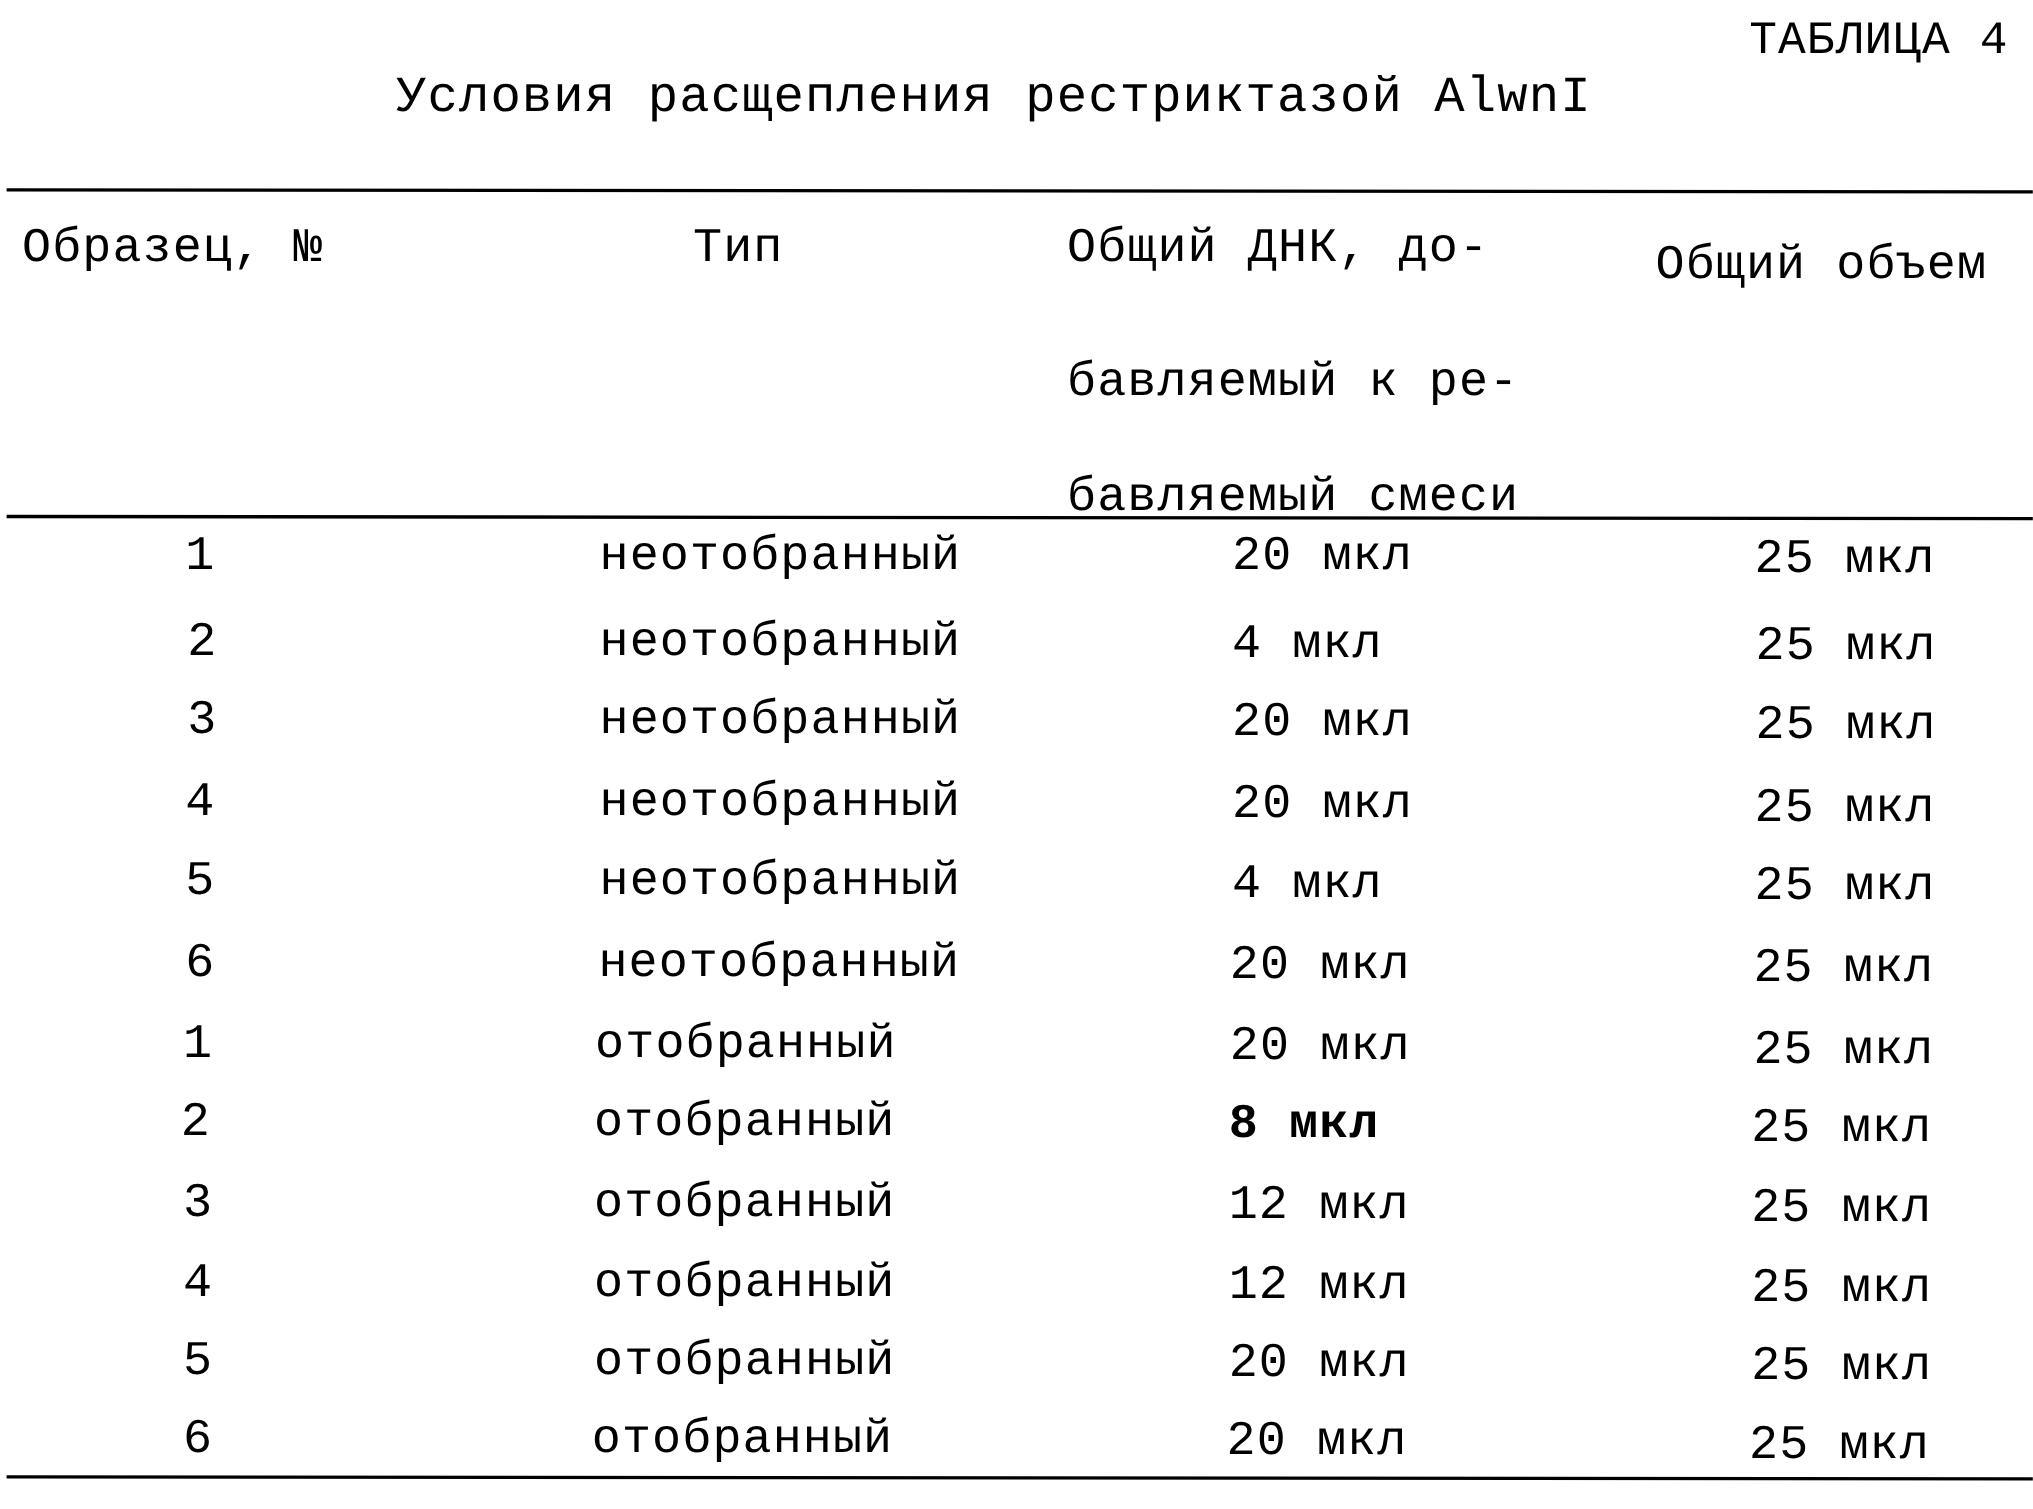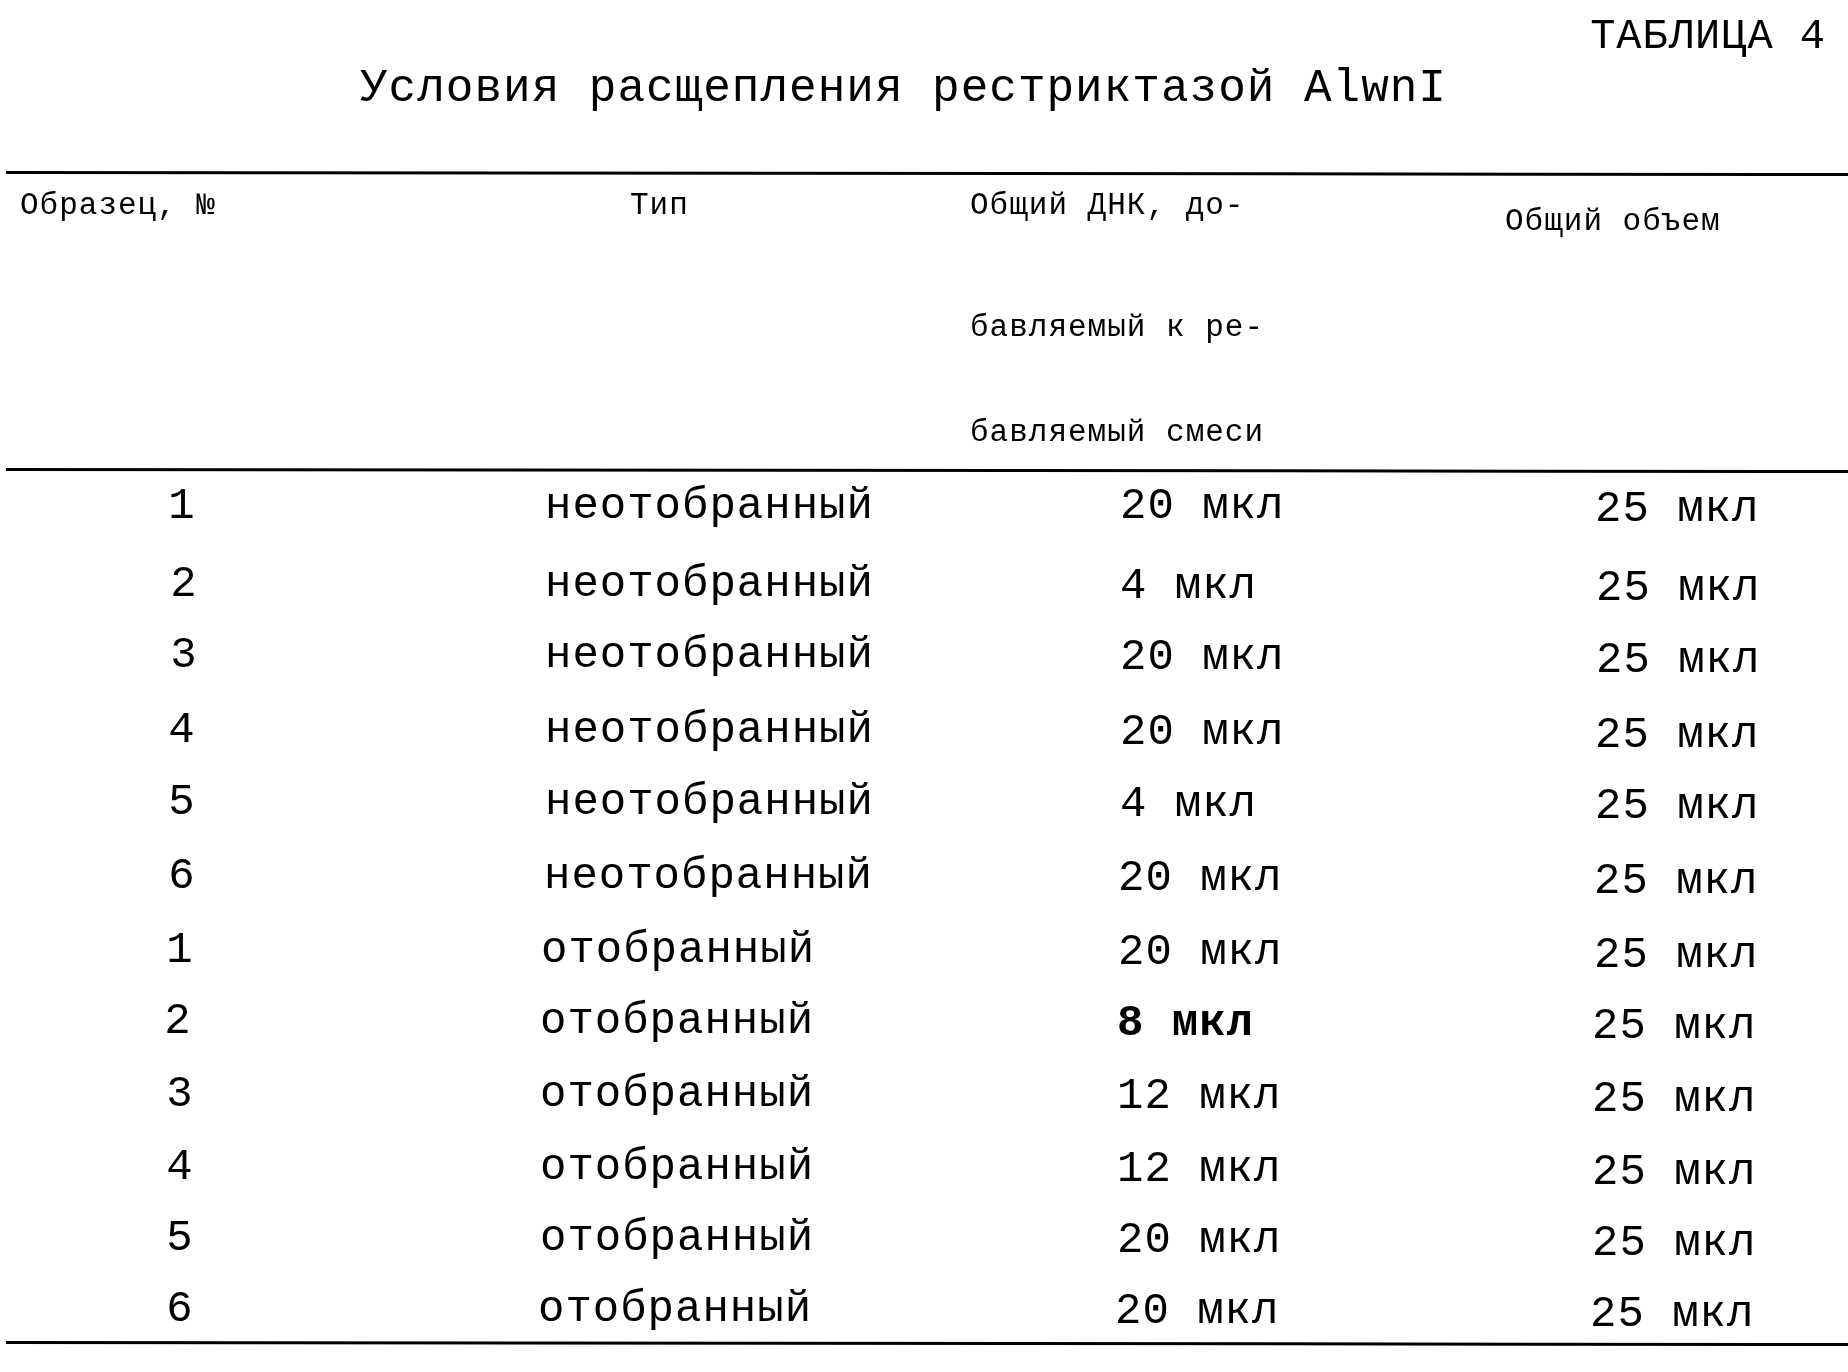--- a/index.html
+++ b/index.html
@@ -8,21 +8,21 @@
     font-family: "Liberation Mono", "DejaVu Sans Mono", monospace;
     color: #000000;
   }
   .abs { position: absolute; white-space: nowrap; line-height: 1; }
   .table-label { top: 16px; right: 22px; font-size: 42px; letter-spacing: 1px; }
   .caption { top: 66px; left: 336px; font-size: 46px; letter-spacing: 1px; margin-left: 24px; }
   .rule { position: absolute; left: 6px; right: 0; height: 3px; background: #000; }
   .rule.top { top: 172px; transform: rotate(0.06deg); }
   .rule.mid { top: 469px; transform: rotate(0.06deg); }
   .rule.bot { top: 1342px; transform: rotate(0.06deg); }
-  .hdr { font-size: 31px; letter-spacing: 1px; }
+  .hdr { font-size: 44px; letter-spacing: 1px; margin-top: 14px; }
   .cell { font-size: 44px; letter-spacing: 1px; }
   .num { text-align: center; width: 80px; }
 </style>
 </head>
 <body>
 
 <div class="abs table-label">ТАБЛИЦА 4</div>
 <div class="abs caption">Условия расщепления рестриктазой AlwnI</div>
 
 <div class="rule top"></div>

